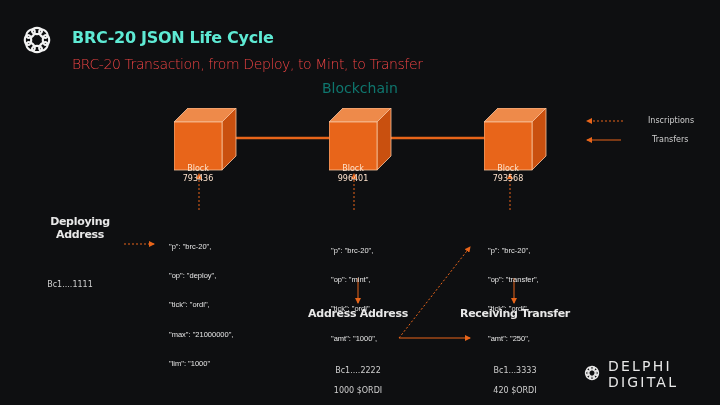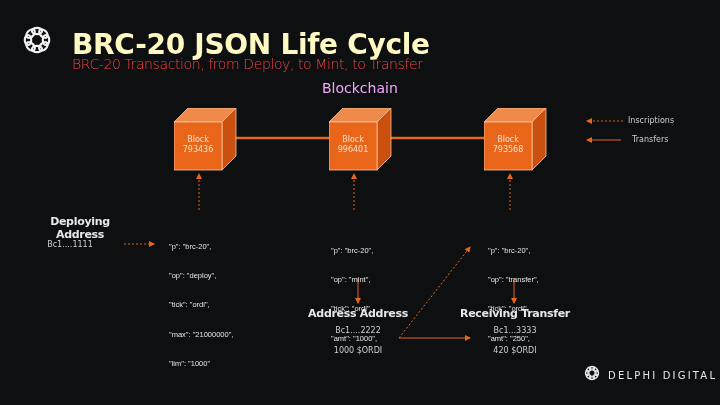--- a/index.html
+++ b/index.html
@@ -1,26 +1,26 @@
 <!DOCTYPE html>
 <html><head>
 <meta charset="utf-8">
 <style>
   html, body { margin:0; padding:0; }
   body { width:720px; height:405px; background:#0e0f11; position:relative; overflow:hidden; font-family:"Liberation Sans", sans-serif; color:#fff; }
   .abs { position:absolute; }
-  .title { left:72px; top:28px; font-size:28px; font-weight:bold; color:#fef9c3; font-family:"DejaVu Sans", sans-serif; letter-spacing:-0.3px; }
+  .title { left:72px; top:28px; font-size:16px; font-weight:bold; color:#5eead4; font-family:"DejaVu Sans", sans-serif; letter-spacing:-0.3px; }
   .subtitle { left:72px; top:56px; font-size:14px; color:#ef4444; font-family:"DejaVu Sans", sans-serif; letter-spacing:-0.4px; font-weight:300; }
-  .chain-title { left:322px; top:80px; font-size:14px; color:#f0abfc; font-family:"DejaVu Sans", sans-serif; }
-  .legend-label { font-size:8px; color:#cfcfcf; font-family:"DejaVu Sans", sans-serif; }
+  .chain-title { left:322px; top:80px; font-size:14px; color:#0f766e; font-family:"DejaVu Sans", sans-serif; }
+  .legend-label { font-size:8px; color:#cfcfcf; font-family:"DejaVu Sans", sans-serif;margin-left:20px; }
   .addr-title { font-size:11px; color:#e8e8e8; font-family:"DejaVu Sans", sans-serif; text-align:center; letter-spacing:-0.3px;font-weight:bold; }
-  .addr-small { font-size:8px; color:#cfcfcf; font-family:"DejaVu Sans", sans-serif; text-align:center; }
+  .addr-small { font-size:8px; color:#cfcfcf; font-family:"DejaVu Sans", sans-serif; text-align:center;margin-top:40px; }
   .json { font-size:7.5px; color:#e6e6e6; line-height:9.8px; white-space:pre; }
-  .block-label { font-size:8px; color:#fde2cc; text-align:center; line-height:10px; font-family:"DejaVu Sans", sans-serif; }
-  .brand { left:608px; top:370px; font-size:10px; letter-spacing:2.2px; color:#e8e8e8; font-family:"DejaVu Sans", sans-serif; }
+  .block-label { font-size:8px; color:#fde2cc; text-align:center; line-height:10px; font-family:"DejaVu Sans", sans-serif;margin-top:29px; }
+  .brand { left:608px; top:358px; font-size:14px; letter-spacing:2.2px; color:#e8e8e8; font-family:"DejaVu Sans", sans-serif; }
 </style>
 </head>
 <body>
 
 <svg class="abs" style="left:20px;top:23px" width="34" height="34" viewBox="0 0 34 34">
   <g fill="none" stroke="#f2f2f2" stroke-width="2.2">
     <ellipse cx="17" cy="8" rx="5" ry="3.2"></ellipse>
     <ellipse cx="17" cy="26" rx="5" ry="3.2"></ellipse>
     <ellipse cx="8" cy="17" rx="3.2" ry="5"></ellipse>
     <ellipse cx="26" cy="17" rx="3.2" ry="5"></ellipse>

